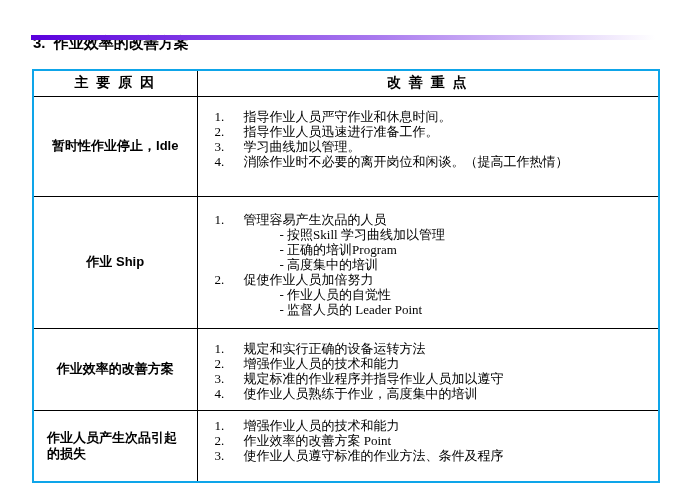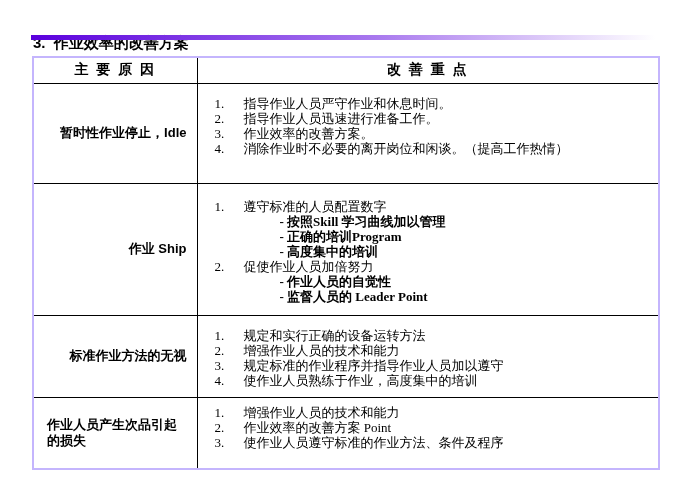--- a/index.html
+++ b/index.html
@@ -20,25 +20,25 @@
     line-height: 20px;
     margin-top: 24px;
   }
   .accent-line {
     position: absolute;
     left: 31px; top: 35px;
     width: 624px; height: 5px;
   }
   table.main-table {
     position: absolute;
-    left: 32px; top: 56px;
+    left: 32px; top: 69px;
     width: 626px;
     border-collapse: collapse;
     table-layout: fixed;
-    border: 2px solid #c4b5fd;
+    border: 2px solid #0ea5e9;
   }
   .main-table th, .main-table td {
     border: 1px solid #000000;
     padding: 0;
   }
   thead tr { height: 26px; }
   th {
     font-size: 14px;
     font-weight: bold;
     text-align: center;
@@ -47,21 +47,21 @@
     white-space: pre;
   }
   tbody tr:nth-child(1) { height: 100px; }
   tbody tr:nth-child(2) { height: 132px; }
   tbody tr:nth-child(3) { height: 82px; }
   tbody tr:nth-child(4) { height: 72px; }
   td.cause {
     font-weight: bold;
     font-size: 13px;
     line-height: 16px;
-    text-align: right;
+    text-align: center;
     vertical-align: middle;
     padding: 0 10px;
   }
   tbody tr:nth-child(4) td.cause {
     text-align: left;
     padding-left: 13px;
     padding-right: 12px;
     margin-top: 36px;
   }
   td.improve {
@@ -74,21 +74,21 @@
   tbody tr:nth-child(2) td.improve { padding-top: 15px; }
   tbody tr:nth-child(3) td.improve { padding-top: 12px; }
   tbody tr:nth-child(4) td.improve { padding-top: 7px; }
   .item { display: flex; }
   .num {
     flex: 0 0 46px;
     box-sizing: border-box;
     padding-left: 17px;
   }
   .txt { flex: 1 1 auto; }
-  .sub { padding-left: 82px; padding-right: 23px; font-weight: bold; }
+  .sub { padding-left: 82px; padding-right: 23px; }
 </style>
 </head>
 <body>
 
 <div class="title">3.  作业效率的改善方案</div>
 <div class="accent-line" style="background: linear-gradient(to right, rgb(90, 0, 221) 0%, rgb(168, 120, 238) 55%, rgb(255, 255, 255) 100%);"></div>
 
 <table class="main-table">
   <colgroup>
     <col style="width:164px">
@@ -107,48 +107,48 @@
           <div class="item">
             <span class="num">1.</span>
             <span class="txt">指导作业人员严守作业和休息时间。</span>
           </div>
           <div class="item">
             <span class="num">2.</span>
             <span class="txt">指导作业人员迅速进行准备工作。</span>
           </div>
           <div class="item">
             <span class="num">3.</span>
-            <span class="txt">作业效率的改善方案。</span>
+            <span class="txt">学习曲线加以管理。</span>
           </div>
           <div class="item">
             <span class="num">4.</span>
             <span class="txt">消除作业时不必要的离开岗位和闲谈。（提高工作热情）</span>
           </div>
         </td>
       </tr>
       <tr>
         <td class="cause">作业 Ship</td>
         <td class="improve">
           <div class="item">
             <span class="num">1.</span>
-            <span class="txt">遵守标准的人员配置数字</span>
+            <span class="txt">管理容易产生次品的人员</span>
           </div>
           <div class="sub">- 按照Skill 学习曲线加以管理</div>
           <div class="sub">- 正确的培训Program</div>
           <div class="sub">- 高度集中的培训</div>
           <div class="item">
             <span class="num">2.</span>
             <span class="txt">促使作业人员加倍努力</span>
           </div>
           <div class="sub">- 作业人员的自觉性</div>
           <div class="sub">- 监督人员的 Leader Point</div>
         </td>
       </tr>
       <tr>
-        <td class="cause">标准作业方法的无视</td>
+        <td class="cause">作业效率的改善方案</td>
         <td class="improve">
           <div class="item">
             <span class="num">1.</span>
             <span class="txt">规定和实行正确的设备运转方法</span>
           </div>
           <div class="item">
             <span class="num">2.</span>
             <span class="txt">增强作业人员的技术和能力</span>
           </div>
           <div class="item">

